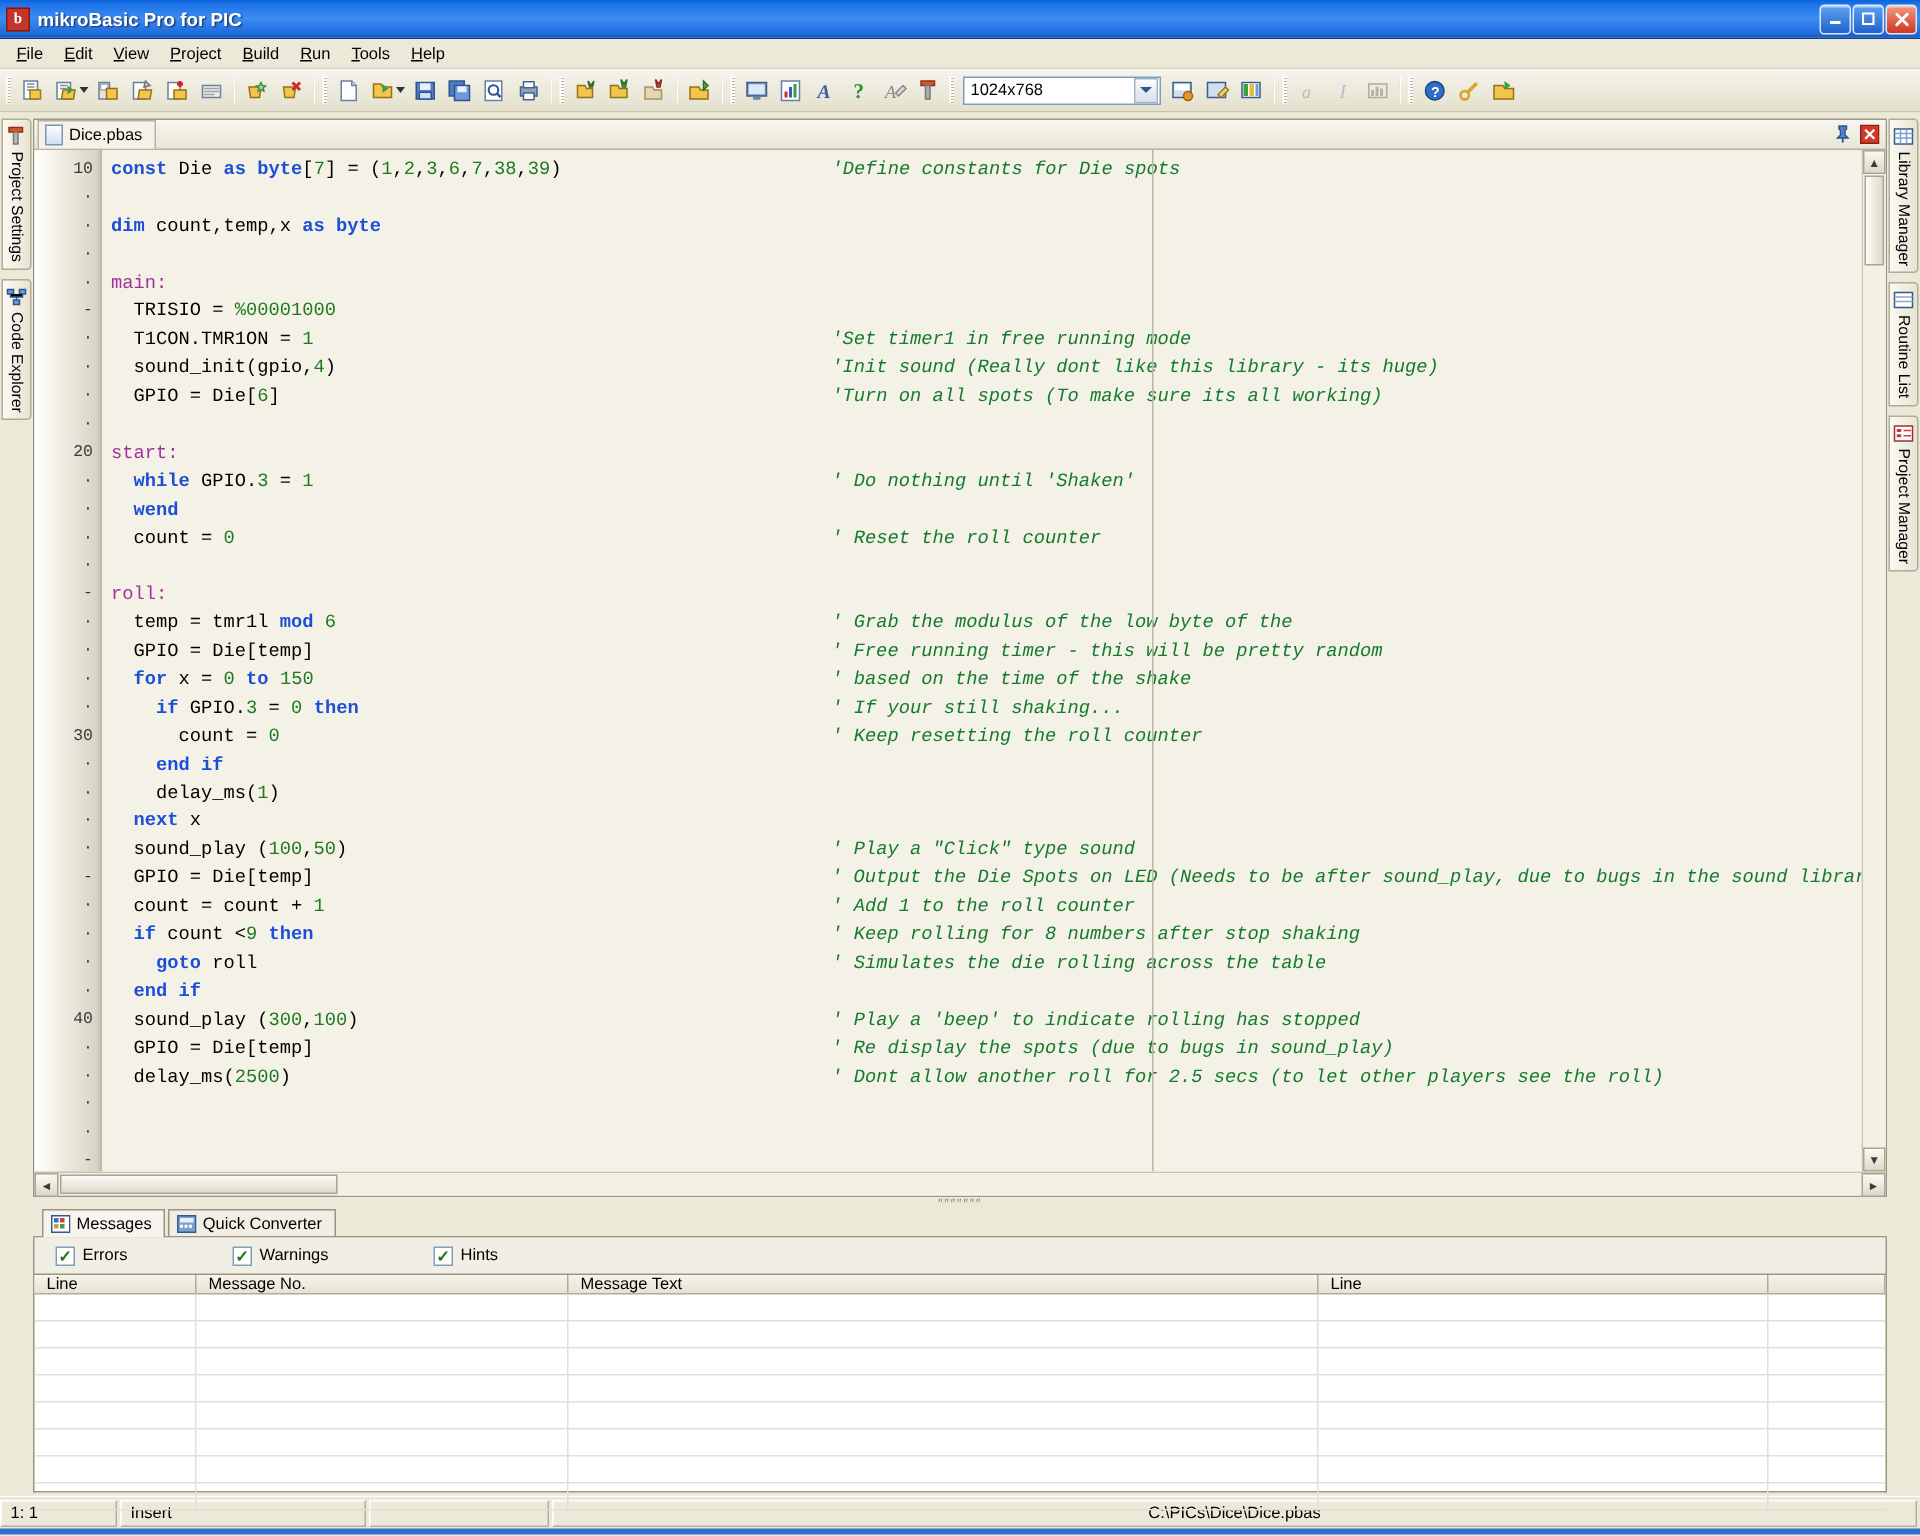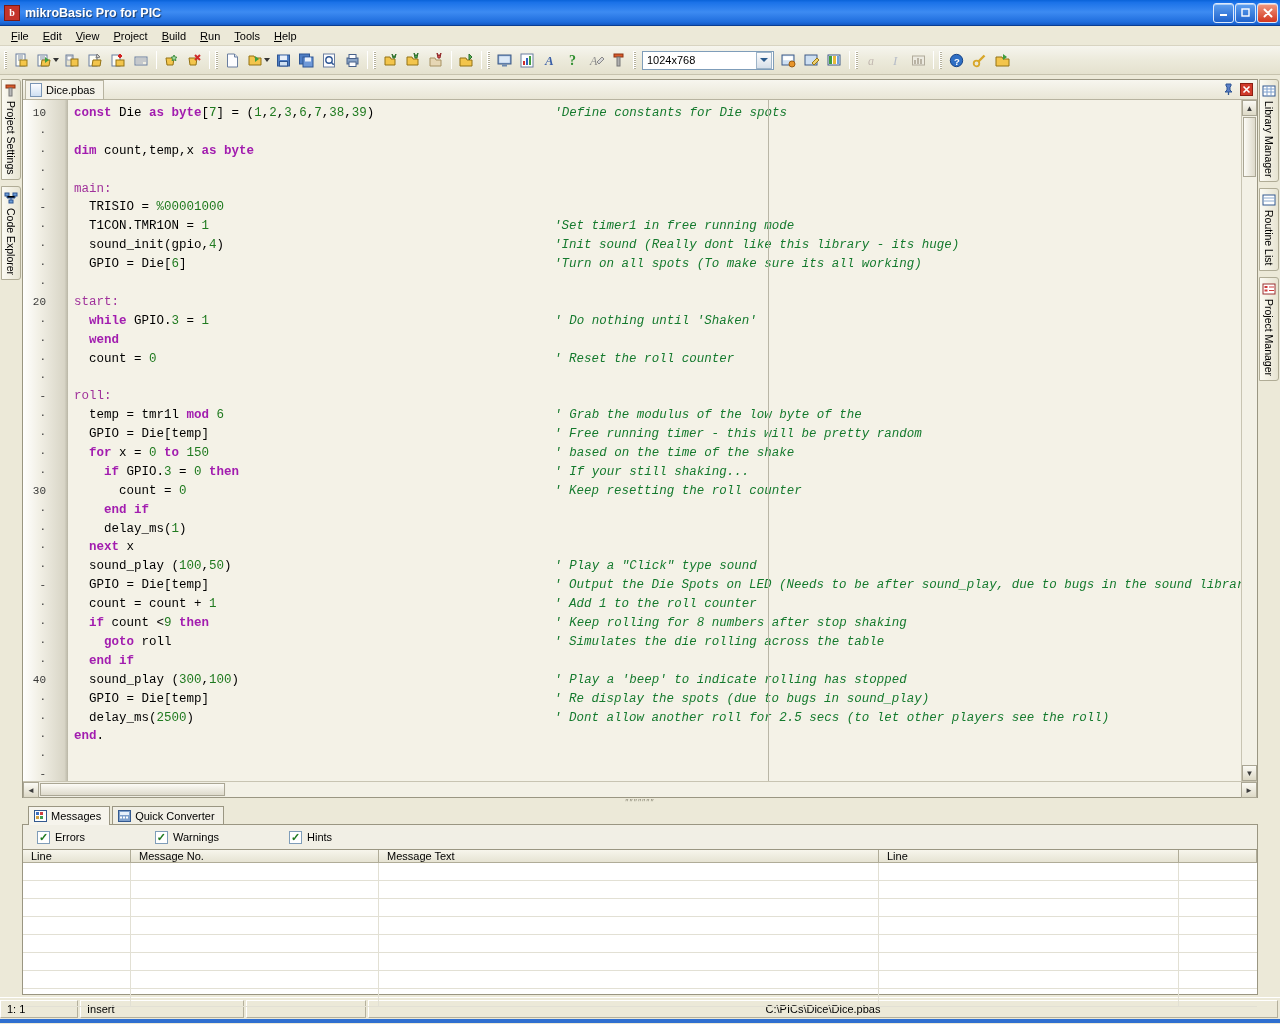--- a/index.html
+++ b/index.html
@@ -158,37 +158,37 @@
             display: flex; align-items: center; justify-content: center; }
   #editorbody { flex: 1; display: flex; min-height: 0; background: #f4f2e7; }
   #gutter {
     width: 45px;
     background: linear-gradient(90deg,#fffffe 0%,#f2f0e6 35%,#d8d5c6 92%,#b9b6a6 100%);
     font-family: "Liberation Mono", monospace;
     font-size: 11px; color: #3a3a3a;
     text-align: right; padding-top: 4px;
     user-select: none;
   }
-  #gutter .gl { height: 18.9px; line-height: 18.9px; padding-right: 22px; }
+  #gutter .gl { height: 18.9px; line-height: 18.9px; padding-right: 6px; }
   #codearea {
     flex: 1; position: relative; overflow: hidden;
     background: #f4f2e7;
     font-family: "Liberation Mono", monospace;
     font-size: 12.5px;
     padding-top: 4px;
   }
   #codearea .ln {
     height: 18.9px; line-height: 18.9px; white-space: pre;
     padding-left: 6px;
   }
   #marginline {
     position: absolute; top: 0; bottom: 0; left: 700px;
     width: 1px; background: #b9b6a6;
   }
-  .kw { color: #a21caf; font-weight: bold; }
+  .kw { color: #1d4ed8; font-weight: bold; }
   .num { color: #1f7a1f; }
   .lbl { color: #a0329b; }
   .cmt { color: #157a2e; font-style: italic; }
   .vscroll {
     width: 16px; background: #f0eee3;
     border-left: 1px solid #c8c4b2;
     display: flex; flex-direction: column;
   }
   .sbtn {
     height: 16px; background: linear-gradient(180deg,#fbfaf4,#ddd9c6);
@@ -686,21 +686,20 @@
             <div class="ln">  <span class="kw">next</span> x</div>
             <div class="ln">  sound_play (<span class="num">100</span>,<span class="num">50</span>)                                           <span class="cmt">' Play a "Click" type sound</span></div>
             <div class="ln">  GPIO = Die[temp]                                              <span class="cmt">' Output the Die Spots on LED (Needs to be after sound_play, due to bugs in the sound library)</span></div>
             <div class="ln">  count = count + <span class="num">1</span>                                             <span class="cmt">' Add 1 to the roll counter</span></div>
             <div class="ln">  <span class="kw">if</span> count &lt;<span class="num">9</span> <span class="kw">then</span>                                              <span class="cmt">' Keep rolling for 8 numbers after stop shaking</span></div>
             <div class="ln">    <span class="kw">goto</span> roll                                                   <span class="cmt">' Simulates the die rolling across the table</span></div>
             <div class="ln">  <span class="kw">end</span> <span class="kw">if</span></div>
             <div class="ln">  sound_play (<span class="num">300</span>,<span class="num">100</span>)                                          <span class="cmt">' Play a 'beep' to indicate rolling has stopped</span></div>
             <div class="ln">  GPIO = Die[temp]                                              <span class="cmt">' Re display the spots (due to bugs in sound_play)</span></div>
             <div class="ln">  delay_ms(<span class="num">2500</span>)                                                <span class="cmt">' Dont allow another roll for 2.5 secs (to let other players see the roll)</span></div>
-            <div class="ln"><span class="kw">end</span>.</div>
           </div>
         <div class="vscroll">
           <div class="sbtn">▲</div>
           <div class="strack">
             <div class="sthumb"></div>
           </div>
           <div class="sbtn">▼</div>
         </div>
       </div>
 

